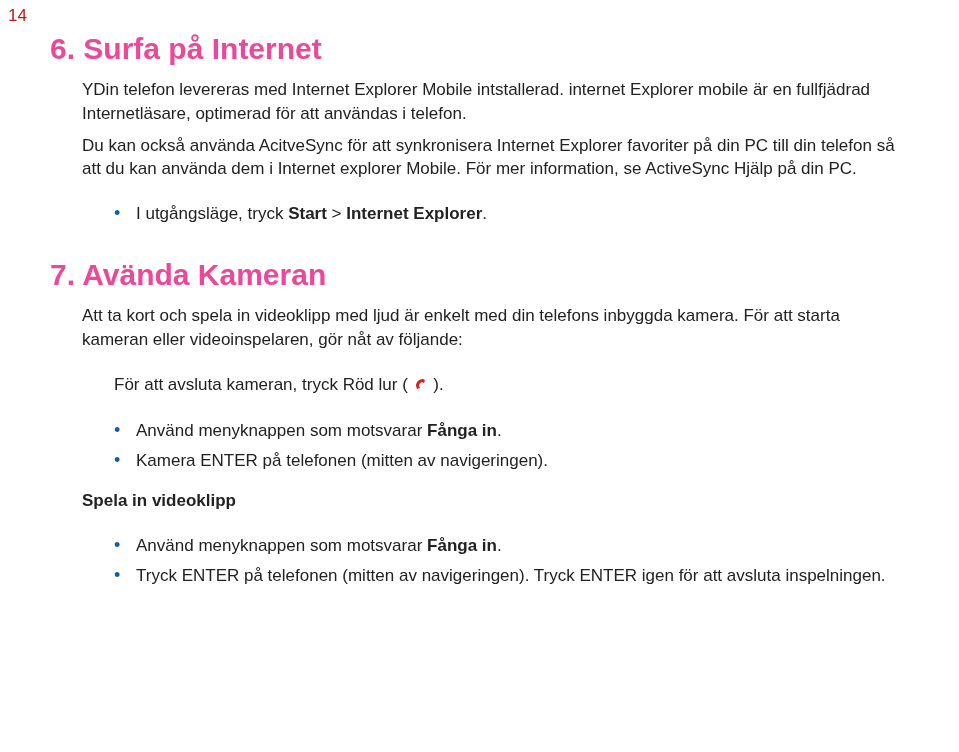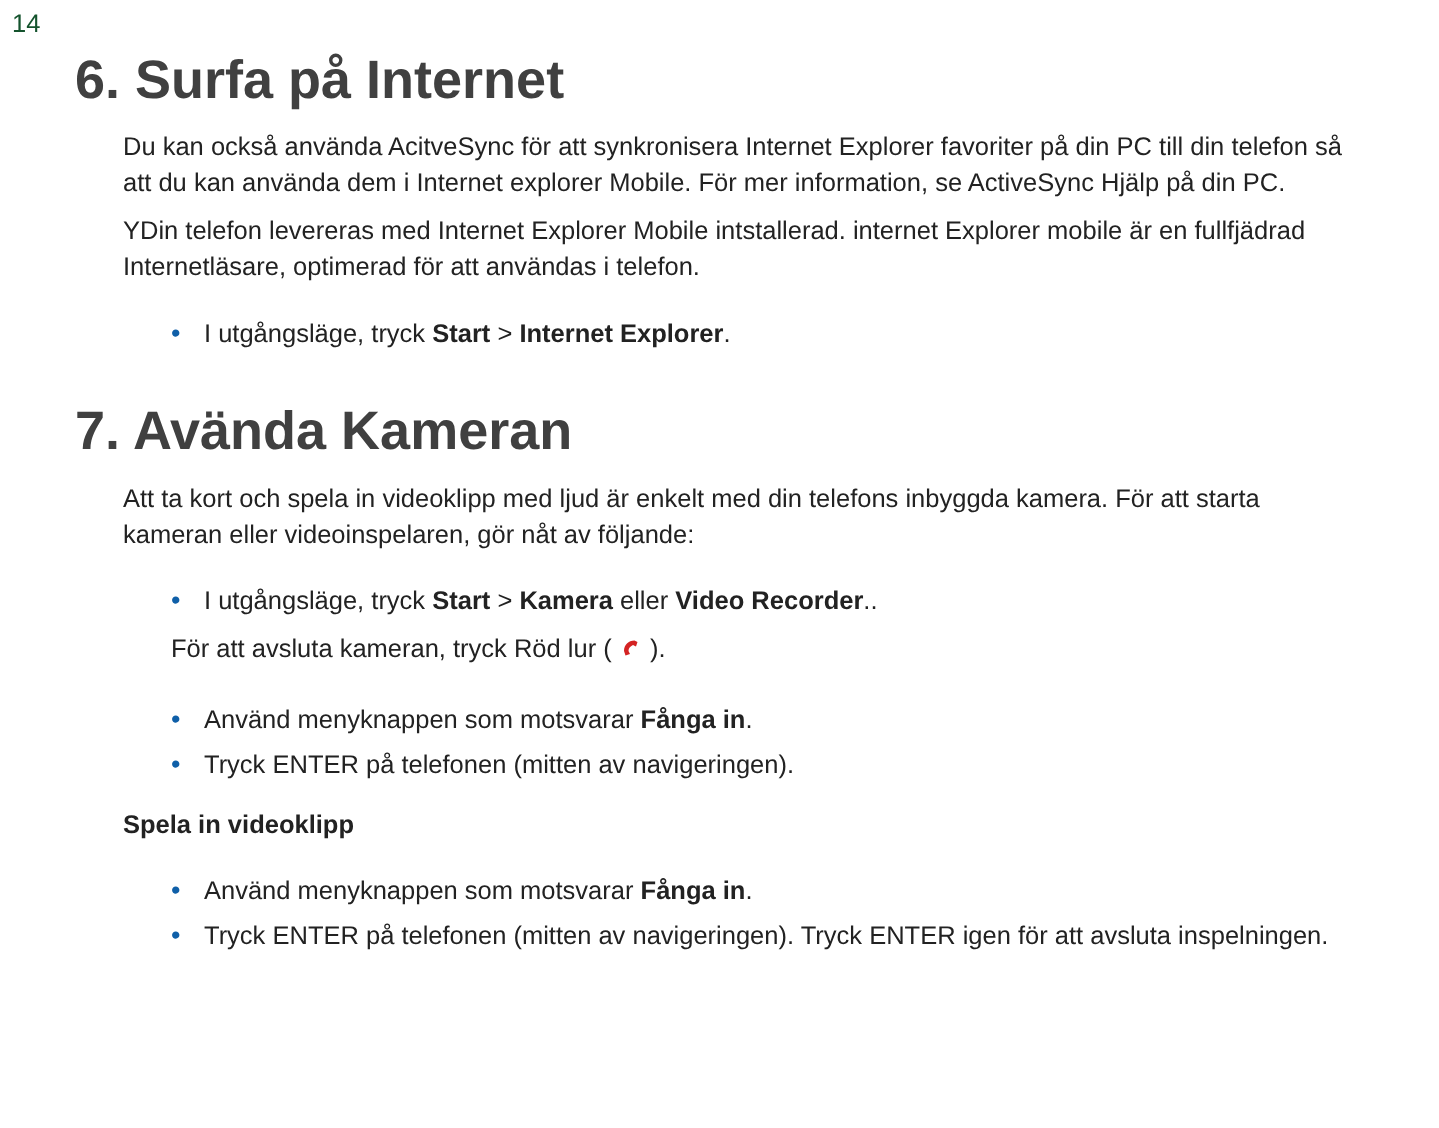--- a/index.html
+++ b/index.html
@@ -13,27 +13,27 @@
     line-height: 1.4;
   }
   .page {
     padding: 0 50px 40px 50px;
   }
   .page-number {
     position: absolute;
     top: 4px;
     left: 8px;
     font-size: 17px;
-    color: #14532d;
+    color: #b91c1c;
   }
   h1.section-title {
     font-family: "Segoe UI", Arial, sans-serif;
-    font-size: 36px;
+    font-size: 30px;
     font-weight: 600;
-    color: #404040;
+    color: #ec4899;
     margin: 28px 0 8px 0;
   }
   .body-text {
     margin: 8px 0 8px 32px;
     color: #222;
     max-width: 820px;
   }
   .subhead {
     font-weight: 700;
     margin: 16px 0 6px 32px;
@@ -65,50 +65,47 @@
 </style>
 </head>
 <body>
 
 <div class="page-number">14</div>
 
 <div class="page">
 
   <h1 class="section-title">6.  Surfa på Internet</h1>
 
+  <p class="body-text">YDin telefon levereras med Internet Explorer Mobile intstallerad. internet Explorer mobile är en fullfjädrad Internetläsare, optimerad för att användas i telefon.</p>
   <p class="body-text">Du kan också använda AcitveSync för att synkronisera Internet Explorer favoriter på din PC till din telefon så att du kan använda dem i Internet explorer Mobile. För mer information, se ActiveSync Hjälp på din PC.</p>
-  <p class="body-text">YDin telefon levereras med Internet Explorer Mobile intstallerad. internet Explorer mobile är en fullfjädrad Internetläsare, optimerad för att användas i telefon.</p>
 
   <ul class="bullets">
     <li>
       <span>I utgångsläge, tryck </span><b>Start</b><span> &gt; </span><b>Internet Explorer</b><span>.</span>
     </li>
   </ul>
 
   <h1 class="section-title">7.  Avända Kameran</h1>
 
   <p class="body-text">Att ta kort och spela in videoklipp med ljud är enkelt med din telefons inbyggda kamera. För att starta kameran eller videoinspelaren, gör nåt av följande:</p>
 
   <ul class="bullets">
-    <li>
-      <span>I utgångsläge, tryck </span><b>Start</b><span> &gt; </span><b>Kamera</b><span> eller </span><b>Video Recorder</b><span>..</span>
-    </li>
   </ul>
 
   <p class="body-text" style="margin-left:64px;">
     <span>För att avsluta kameran, tryck Röd lur ( </span><span class="phone-icon"><svg width="16" height="16" viewBox="0 0 16 16">
           <path d="M3 10 C3 6, 6 3, 10 3 L12 4 L11 7 L9 6 C7 7, 6 8, 6 10 L7 12 L4 13 Z" fill="#d42323"></path>
         </svg></span><span> ).</span>
   </p>
 
   <ul class="bullets">
     <li>
       <span>Använd menyknappen som motsvarar </span><b>Fånga in</b><span>.</span>
     </li>
-    <li>Tryck ENTER på telefonen (mitten av navigeringen).</li>
+    <li>Kamera ENTER på telefonen (mitten av navigeringen).</li>
   </ul>
 
   <div class="subhead">Spela in videoklipp</div>
   <ul class="bullets">
     <li>
       <span>Använd menyknappen som motsvarar </span><b>Fånga in</b><span>.</span>
     </li>
     <li>Tryck ENTER på telefonen (mitten av navigeringen). Tryck ENTER igen för att avsluta inspelningen.</li>
   </ul>
 

